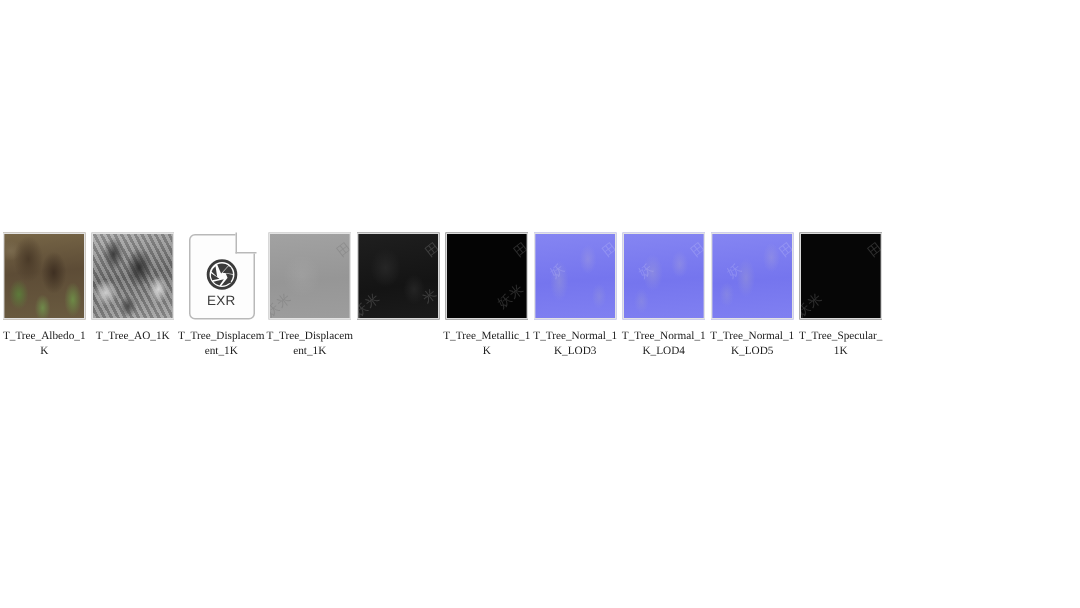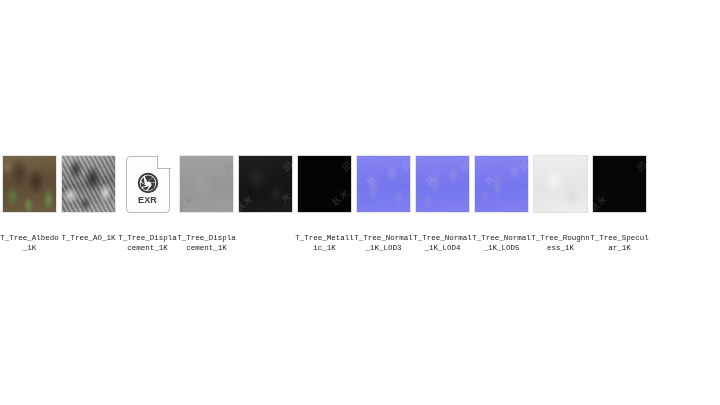--- a/index.html
+++ b/index.html
@@ -106,35 +106,35 @@
     top: 15px;
     transform: translateX(-50%);
   }
   .exr-text {
     position: absolute;
     left: 0;
     right: 0;
     bottom: 8px;
     text-align: center;
     font-size: 9px;
-    font-weight: bold;
+    font-weight: normal;
     color: #3b3b3b;
     font-family: "Liberation Sans", sans-serif;
     letter-spacing: 0.2px;
   }
 
   
   .file-label {
-    margin-top: 17px;
+    margin-top: 3px;
     width: 59px;
     text-align: center;
     font-size: 7.5px;
     line-height: 10px;
     color: #1b1b1b;
-    font-family: Liberation Mono, monospace;
+    font-family: Liberation Serif, serif;
     word-break: break-all;
     overflow-wrap: anywhere;
   }
 </style>
 </head>
 <body style="background: rgb(255, 255, 255);">
 
 <div id="file-grid">
 
   <div class="file-item">
@@ -285,33 +285,20 @@
             radial-gradient(ellipse 7px 12px at 18% 72%, rgba(150,150,215,0.40) 0%, rgba(150,150,215,0) 70%),
             linear-gradient(175deg, #8585f2 0%, #7575ee 55%, #8080f1 100%);
         "></div>
         <span class="wm a">田</span>
         <span class="wm d">妖</span>
       </div>
     </div>
     <div class="file-label">T_Tree_Normal_1K_LOD5</div>
   </div>
 
-  <div class="file-item">
-    <div class="thumb-wrap">
-      <div class="thumb" style="background:#e8e8e8;">
-        <div class="tex" style="
-          background:
-            radial-gradient(ellipse 16px 18px at 38% 44%, #f4f4f4 0%, rgba(244,244,244,0) 70%),
-            radial-gradient(ellipse 12px 14px at 72% 74%, #dedede 0%, rgba(222,222,222,0) 72%),
-            linear-gradient(175deg, #efefef 0%, #e4e4e4 55%, #ececec 100%);
-        "></div>
-      </div>
-    </div>
-    <div class="file-label">T_Tree_Roughness_1K</div>
-  </div>
 
   <div class="file-item">
     <div class="thumb-wrap">
       <div class="thumb" style="background:#070707; border-color:#d9d9d9;">
         <div class="tex" style="background:#060606;"></div>
         <span class="wm a">田</span>
         <span class="wm c">妖米</span>
       </div>
     </div>
     <div class="file-label">T_Tree_Specular_1K</div>

